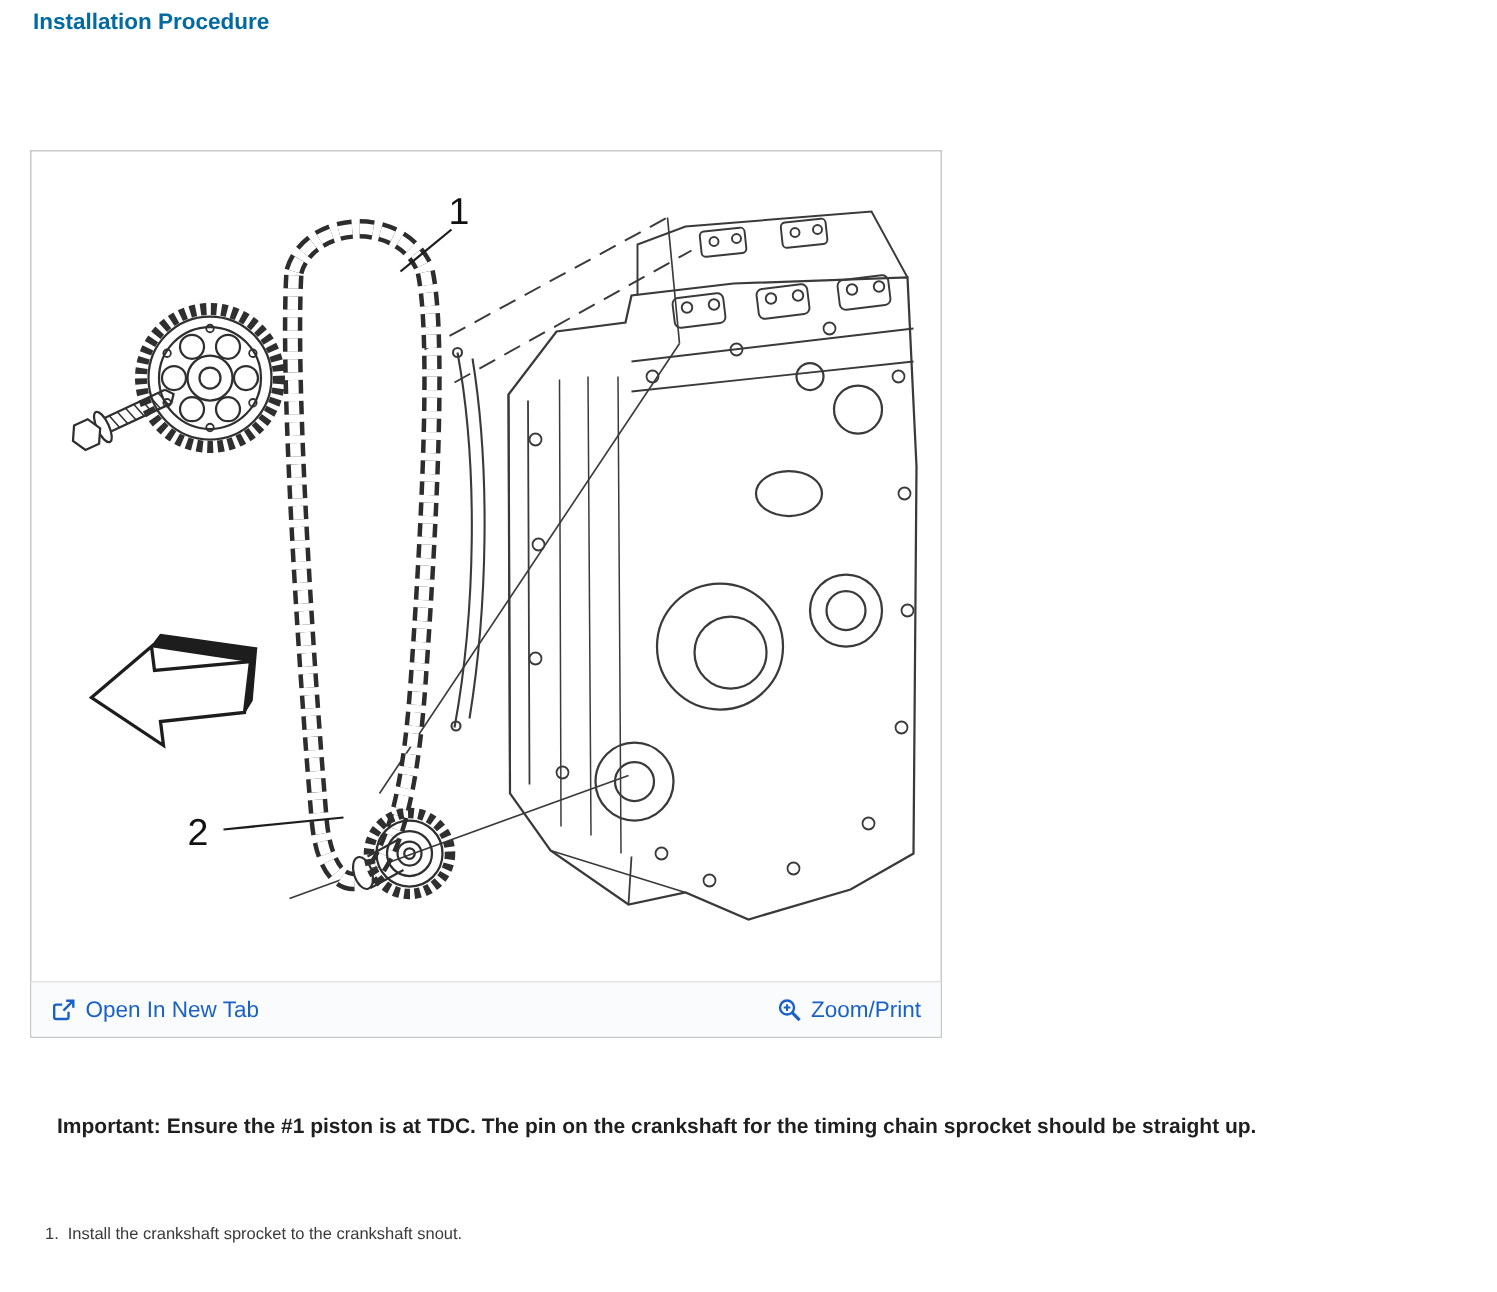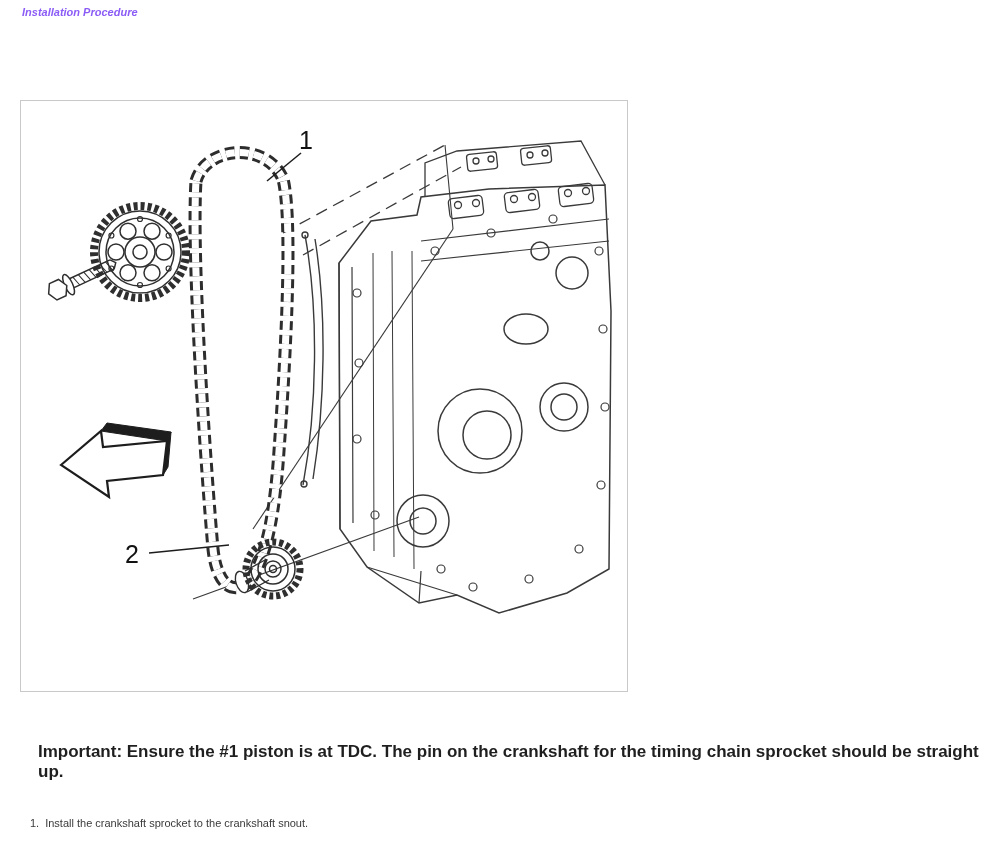--- a/index.html
+++ b/index.html
@@ -1,28 +1,28 @@
 <!DOCTYPE html>
 <html><head>
 <meta charset="utf-8">
 <style>
   html,body{margin:0;padding:0;background:#ffffff;}
   body{font-family:"Liberation Sans","DejaVu Sans",sans-serif;color:#333;}
   .page{position:relative;width:998px;height:861px;background:#fff;overflow:hidden;}
-  .page-title{position:absolute;left:22px;top:6px;font-size:11px;font-weight:700;color:#8b5cf6;font-style:italic;}
+  .page-title{position:absolute;left:22px;top:6px;font-size:15px;font-weight:700;color:#0369a1;}
   .figure-panel{position:absolute;left:20px;top:100px;width:608px;height:592px;
     border:1px solid #c9c9c9;background:#fff;box-sizing:border-box;}
   .diagram-wrap{position:absolute;left:0;top:0;width:606px;height:552px;}
   .figure-footer{position:absolute;left:0;bottom:0;width:606px;height:37px;
     background:#fafbfc;border-top:1px solid #e2e2e2;display:flex;align-items:center;
     justify-content:space-between;padding:0 13px;box-sizing:border-box;}
   .fig-link{display:flex;align-items:center;gap:6px;color:#1961c5;font-size:15px;cursor:pointer;text-decoration:none;}
   .fig-link svg{display:block;}
   .important-note{position:absolute;left:38px;top:742px;width:950px;
-    font-size:17px;font-weight:700;color:#1f1f1f;}
+    font-size:14px;font-weight:700;color:#1f1f1f;}
   .step-line{position:absolute;left:30px;top:817px;font-size:11px;color:#3a3a3a;}
   .step-number{display:inline-block;margin-right:6px;}
 </style>
 </head>
 <body>
 
 <div class="page">
 
   <div class="page-title">Installation Procedure</div>
 
@@ -159,20 +159,42 @@
 
         <g stroke="#1d1d1d">
           <path d="M280 52 L246 80" stroke-width="1.5" fill="none"></path>
           <path d="M128 452 L208 444" stroke-width="1.5" fill="none"></path>
         </g>
         <text x="278" y="48" font-size="25" fill="#111">1</text>
         <text x="104" y="462" font-size="25" fill="#111">2</text>
       </svg>
     </div>
 
+    <div class="figure-footer">
+      <a class="fig-link">
+        <svg width="17" height="17" viewBox="0 0 16 16">
+          <g stroke="#1961c5" stroke-width="1.5" fill="none">
+            <path d="M11 9 v3.2 a1.3 1.3 0 0 1 -1.3 1.3 H3.3 A1.3 1.3 0 0 1 2 12.2 V5.8 A1.3 1.3 0 0 1 3.3 4.5 H7"></path>
+            <path d="M9.5 2 H14 V6.5"></path>
+            <path d="M14 2 L7.8 8.2"></path>
+          </g>
+        </svg>
+        <span>Open In New Tab</span>
+      </a>
+      <a class="fig-link">
+        <svg width="17" height="17" viewBox="0 0 16 16">
+          <g stroke="#1961c5" fill="none">
+            <circle cx="6.3" cy="6.3" r="4.4" stroke-width="1.5"></circle>
+            <path d="M9.7 9.7 L14.2 14.2" stroke-width="2"></path>
+            <path d="M6.3 4.2 V8.4 M4.2 6.3 H8.4" stroke-width="1.3"></path>
+          </g>
+        </svg>
+        <span>Zoom/Print</span>
+      </a>
+    </div>
   </div>
 
   <div class="important-note">Important: Ensure the #1 piston is at TDC. The pin on the crankshaft for the timing chain sprocket should be straight up.</div>
 
   <div class="step-line">
     <span class="step-number">1.</span><span>Install the crankshaft sprocket to the crankshaft snout.</span>
   </div>
 
 </div>
 

